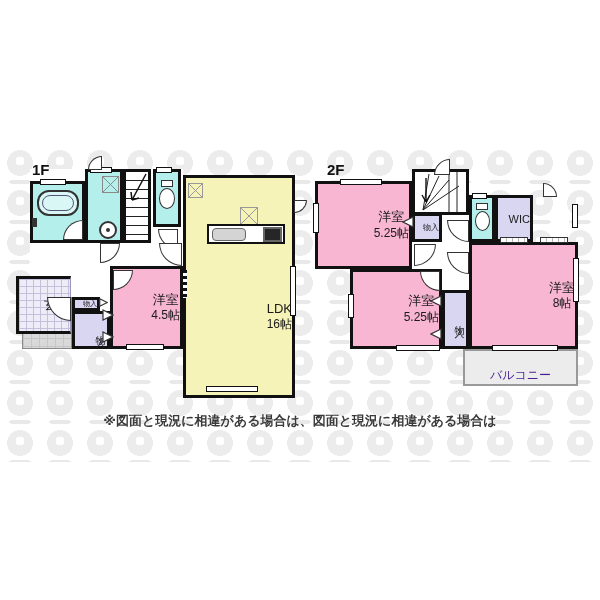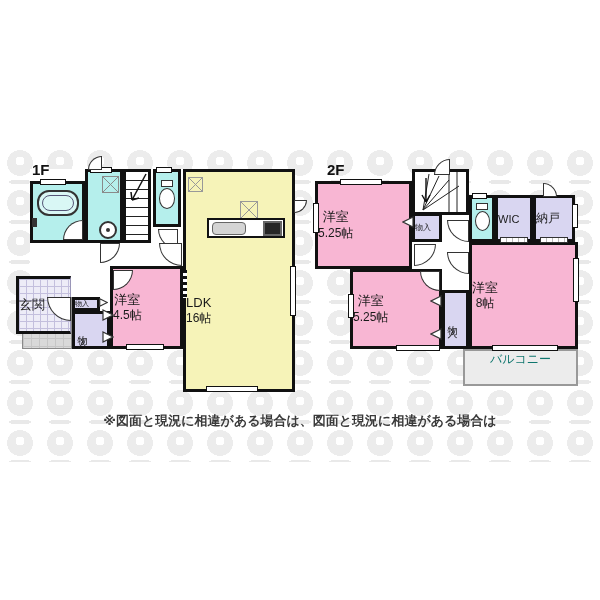--- a/index.html
+++ b/index.html
@@ -7,37 +7,37 @@
           font-family:"Liberation Sans","DejaVu Sans",sans-serif;color:#1a1a1a;padding-left:7px;}
   .watermark{position:absolute;left:0;top:148px;width:600px;height:314px;z-index:0;
     background-image:
       radial-gradient(circle 4.5px at 20px 13px, #ffffff 98%, transparent 100%),
       radial-gradient(ellipse 11px 2.5px at 20px 34px, #e9e9e9 98%, transparent 100%),
       radial-gradient(circle 13px at 20px 15px, #ececec 98%, transparent 100%);
     background-size:40px 40px;}
   .underlay{position:absolute;background:#fff;z-index:1;}
   .floor-label{position:absolute;z-index:3;font-size:15px;font-weight:700;color:#111;}
   .room{position:absolute;box-sizing:border-box;border:3px solid var(--wall,#111);z-index:2;
-        display:flex;align-items:center;justify-content:flex-start;text-align:center;}
+        display:flex;align-items:center;justify-content:flex-end;text-align:center;}
   .room .rlabel{display:flex;flex-direction:column;line-height:1.25;}
   .rname{font-size:13px;}
   .rsize{font-size:12px;}
   .pink{background:var(--room-pink,#f8b6d3);}
-  .yellow{background:var(--room-yellow,#f6f3b8);}
+  .yellow{background:var(--room-yellow,#f6f3b8);margin-top:6px;}
   .cyan{background:var(--wet-cyan,#b5efec);}
   .lav{background:var(--storage-lavender,#d9d6f1);}
   .white{background:#fff;}
   .tilelav{background-color:#edecf7;
     background-image:linear-gradient(#c3bfdd 1px,transparent 1px),linear-gradient(90deg,#c3bfdd 1px,transparent 1px);
     background-size:7px 7px;}
   .porch{position:absolute;box-sizing:border-box;border:1px solid #8a8a8a;background-color:#d9d9d9;
     background-image:linear-gradient(#c6c6c6 1px,transparent 1px),linear-gradient(90deg,#c6c6c6 1px,transparent 1px);
     background-size:8px 8px;z-index:2;}
   .balcony{position:absolute;box-sizing:border-box;border:2px solid #999;background:var(--balcony-gray,#ececec);
-    display:flex;align-items:flex-start;justify-content:center;font-size:12px;color:#0f766e;z-index:2;}
+    display:flex;align-items:flex-end;justify-content:center;font-size:12px;color:#4c1d95;z-index:2;}
   .win-h{position:absolute;height:6px;box-sizing:border-box;border:1px solid #111;z-index:4;
     background:linear-gradient(to bottom,#fff 0 38%,#111 38% 58%,#fff 58%);}
   .win-v{position:absolute;width:6px;box-sizing:border-box;border:1px solid #111;z-index:4;
     background:linear-gradient(to right,#fff 0 38%,#111 38% 58%,#fff 58%);}
   .louver{position:absolute;height:6px;box-sizing:border-box;border:1px solid #333;z-index:4;
     background:repeating-linear-gradient(90deg,#fff 0 5px,#bbb 5px 6px);}
   .arc{position:absolute;background:#fff;border:1.4px solid #333;box-sizing:border-box;z-index:4;}
   .arc-br{border-radius:0 0 100% 0;}
   .arc-bl{border-radius:0 0 0 100%;}
   .arc-tl{border-radius:100% 0 0 0;}
@@ -194,23 +194,20 @@
 
   <div class="room cyan" style="left:469px;top:195px;width:26px;height:47px;">
     <div class="icon wc-tank" style="left:4px;top:5px;width:12px;height:7px;"></div>
     <div class="icon wc-bowl" style="left:3px;top:13px;width:15px;height:20px;"></div>
   </div>
 
   <div class="room lav" style="left:495px;top:195px;width:38px;height:47px;">
     <span style="font-size:11px;">WIC</span>
   </div>
 
-  <div class="room lav" style="left:533px;top:195px;width:42px;height:47px;">
-    <span style="font-size:12px;">納戸</span>
-  </div>
 
   <div class="room pink" style="left:469px;top:242px;width:109px;height:107px;">
     <div class="rlabel">
       <span class="rname">洋室</span>
       <span class="rsize">8帖</span>
     </div>
   </div>
 
   <div class="room pink" style="left:350px;top:269px;width:92px;height:80px;">
     <div class="rlabel">

